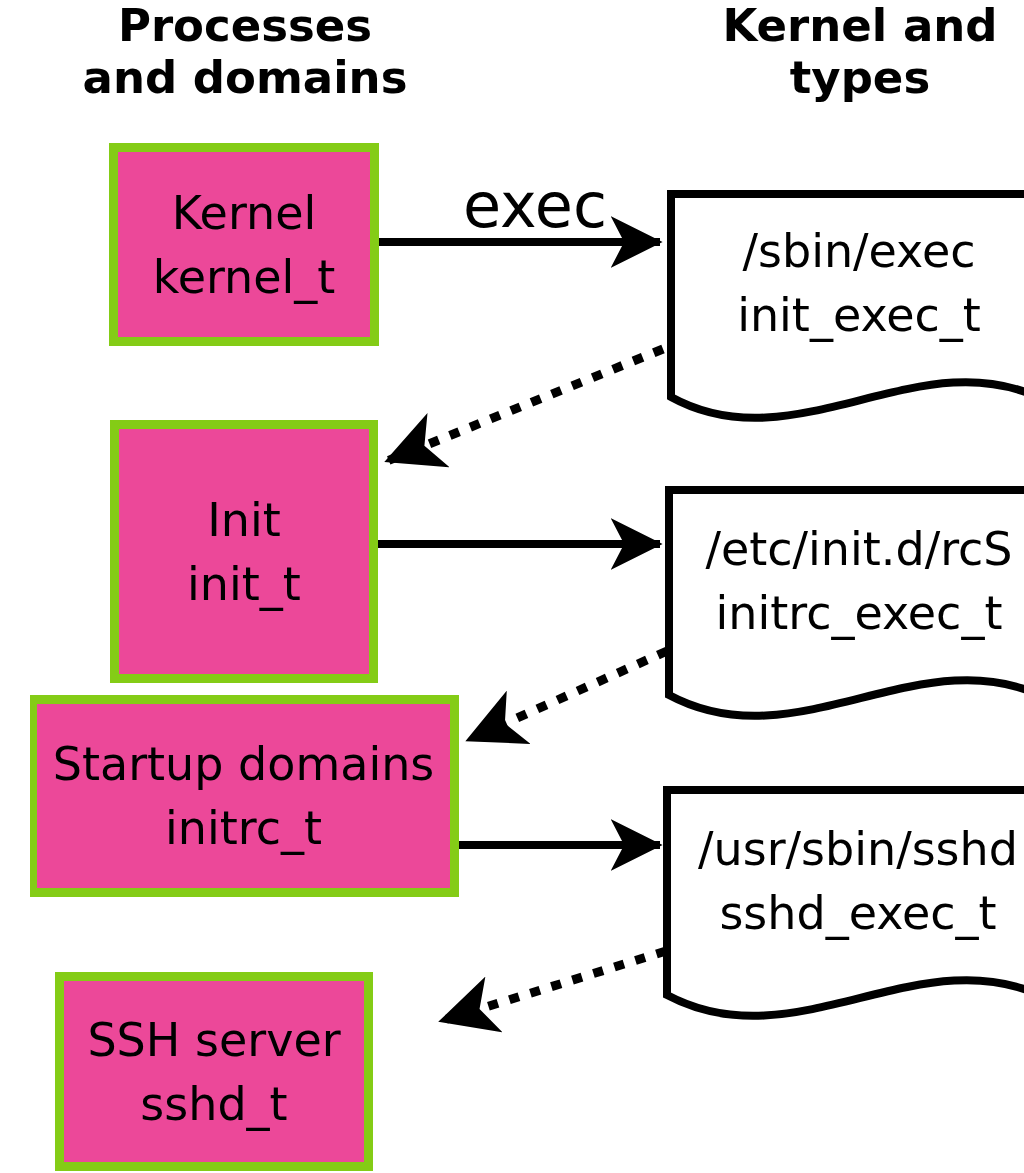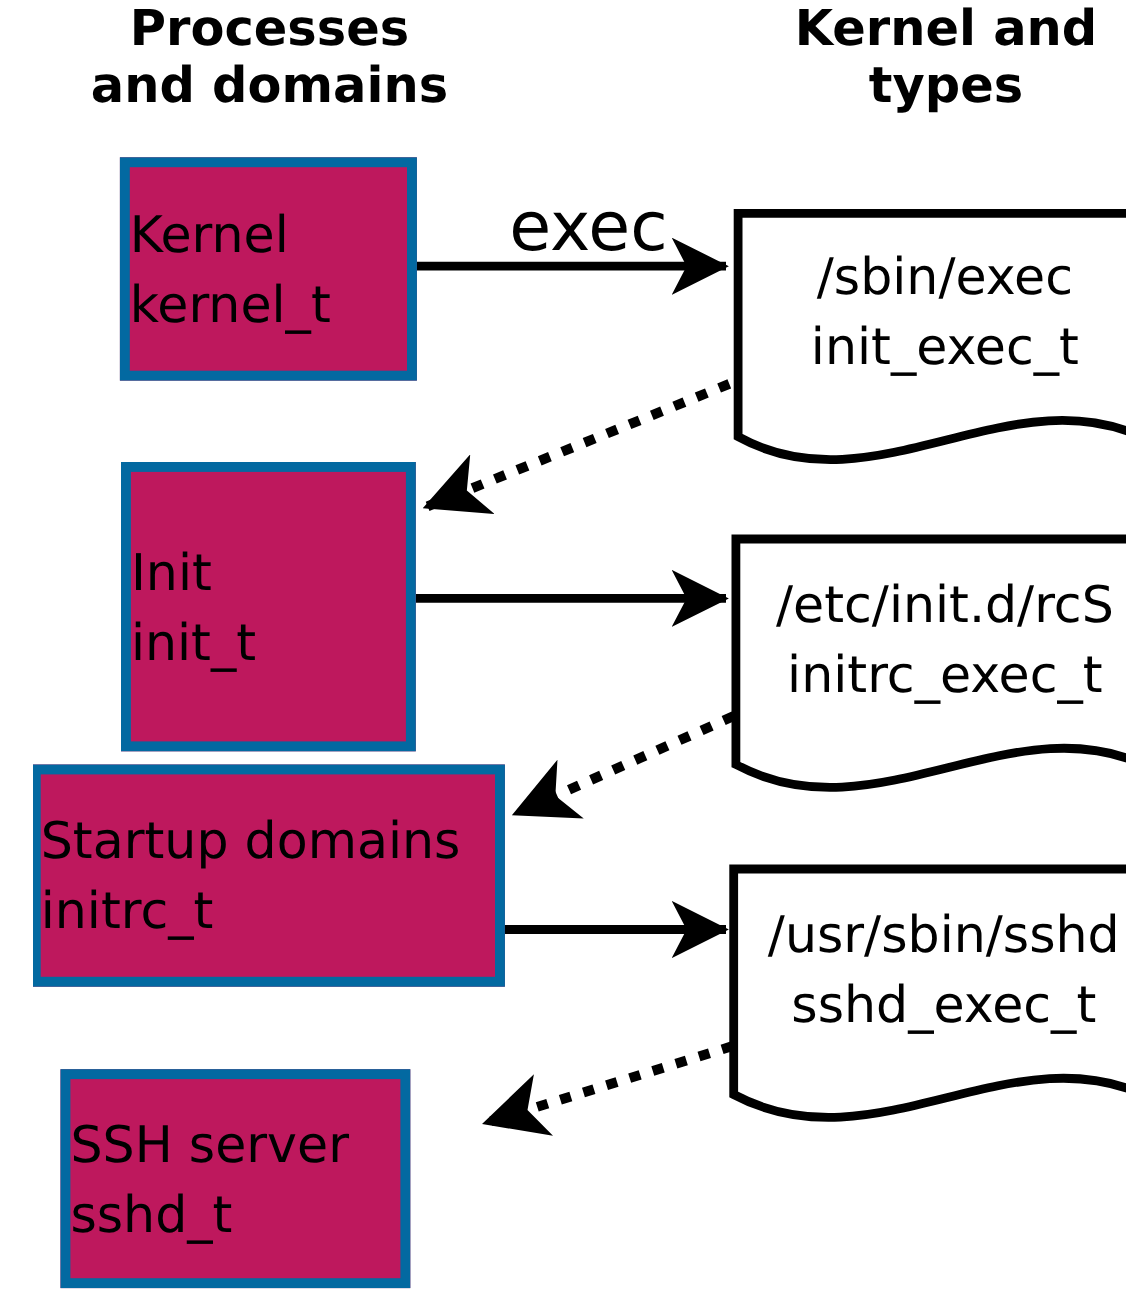--- a/index.html
+++ b/index.html
@@ -5,22 +5,22 @@
   html,body{margin:0;padding:0;background:#ffffff;}
   .canvas{
     position:relative;width:1024px;height:1173px;background:#ffffff;
     font-family:"DejaVu Sans","Liberation Sans",sans-serif;color:#000;
     overflow:hidden;
     margin-left:30px;
   }
   .layer{position:absolute;left:0;top:0;width:1024px;height:1173px;}
   .hdr{position:absolute;text-align:center;font-weight:bold;font-size:45px;line-height:52px;}
   .pbox{
-    position:absolute;border:9px solid #0369a1;background:#be185d;box-sizing:border-box;
-    display:flex;flex-direction:column;justify-content:center;align-items:flex-start;
+    position:absolute;border:9px solid #84cc16;background:#ec4899;box-sizing:border-box;
+    display:flex;flex-direction:column;justify-content:center;align-items:center;
   }
   .pbox .ln, .dtext .ln{font-size:46px;line-height:64px;white-space:nowrap;}
   .dtext{
     position:absolute;display:flex;flex-direction:column;justify-content:center;
     align-items:center;text-align:center;
   }
   .edgelabel{position:absolute;font-size:62px;line-height:46px;text-align:center;white-space:nowrap;}
 </style>
 </head>
 <body>

